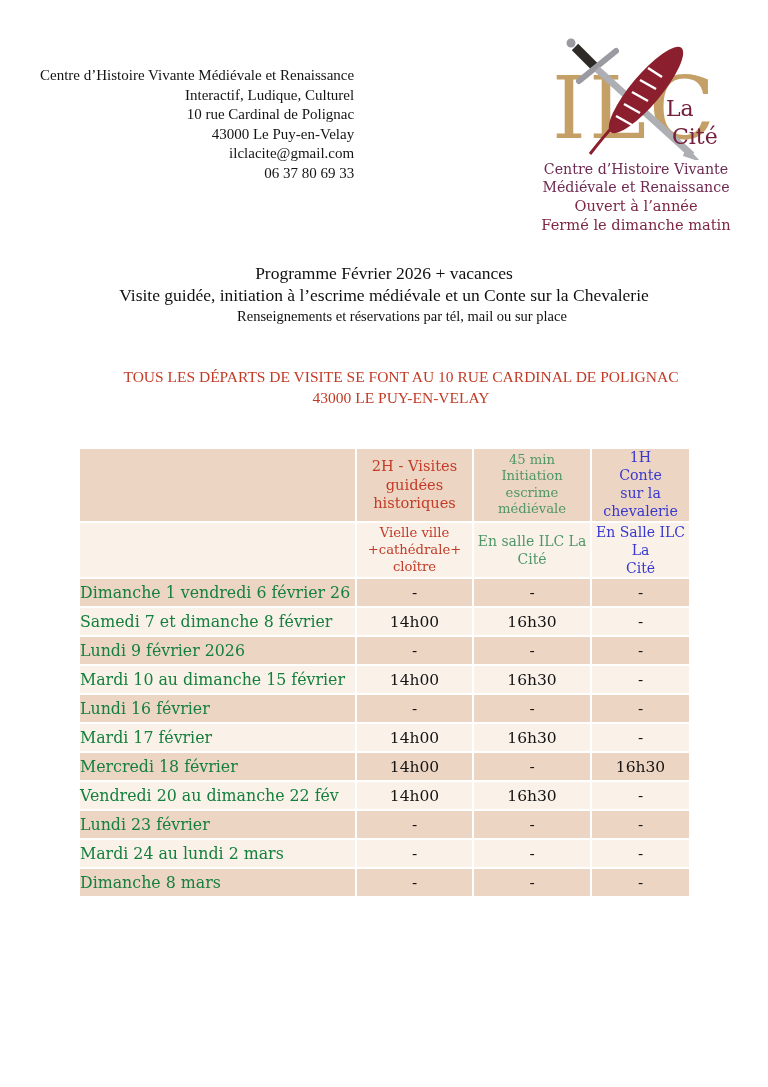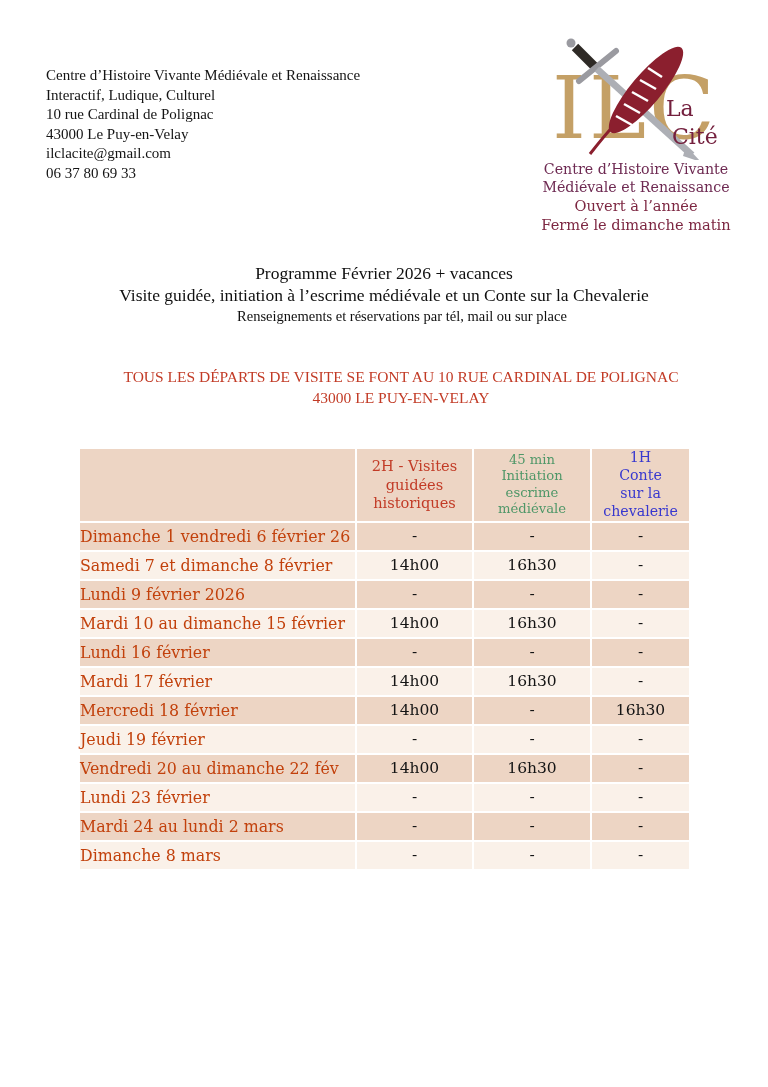--- a/index.html
+++ b/index.html
@@ -13,22 +13,22 @@
     background:#ffffff;
     position:relative;
     font-family:"Liberation Serif",serif;
     color:#111;
     overflow:hidden;
   }
   .page{position:absolute;inset:0;}
 
   
   .contact{
-    position:absolute;left:46px;top:66px;
-    font-size:15px;line-height:19.5px;color:#141414;
+    position:absolute;left:40px;top:66px;
+    font-size:15px;line-height:19.5px;color:#141414;text-align:right;
   }
 
   
   .logo{
     position:absolute;left:516px;top:28px;width:240px;
     text-align:center;
   }
   .logo svg{display:block;margin:0 auto;}
   .logo-sub{
     font-family:"DejaVu Serif",serif;
@@ -64,21 +64,21 @@
     padding:0;
   }
   tr.head-row td{height:61px;background:var(--row-dark);}
   tr.loc-row td{height:46px;background:var(--row-light);}
   tbody tr td{height:29px;}
   tbody tr:nth-child(odd) td{background:var(--row-dark);}
   tbody tr:nth-child(even) td{background:var(--row-light);}
 
   td.datecell{
     text-align:left;padding-left:6px;
-    font-size:15.8px;color:#c2410c;white-space:nowrap;
+    font-size:15.8px;color:#15803d;white-space:nowrap;
   }
   td.valcell{
     text-align:center;font-size:15.5px;color:#141414;
   }
   td.coltitle{
     text-align:center;white-space:pre-line;
     font-size:14.6px;line-height:1.26;
   }
   td.coltitle[data-col="1"]{font-size:13.2px;}
   td.coltitle[data-col="2"]{font-size:14.2px;}
@@ -161,20 +161,30 @@
 guidées
 historiques</td>
         <td class="coltitle" data-col="1" style="color: rgb(79, 151, 104); margin-top: 8px;">45 min
 Initiation
 escrime
 médiévale</td>
         <td class="coltitle" data-col="2" style="color: rgb(56, 56, 207);">1H
 Conte
 sur la chevalerie</td>
       </tr>
+      <tr class="loc-row">
+        <td class="datecell"></td>
+        <td class="colloc" data-col="0" style="color: rgb(194, 59, 38);">Vielle ville
++cathédrale+
+cloître</td>
+        <td class="colloc" data-col="1" style="color: rgb(79, 151, 104);">En salle ILC La
+Cité</td>
+        <td class="colloc" data-col="2" style="color: rgb(56, 56, 207);">En Salle ILC La
+Cité</td>
+      </tr>
     </thead>
     <tbody>
       <tr>
         <td class="datecell">Dimanche 1 vendredi 6 février 26</td>
         <td class="valcell">-</td>
         <td class="valcell">-</td>
         <td class="valcell">-</td>
       </tr>
       <tr>
         <td class="datecell">Samedi 7 et dimanche 8 février</td>
@@ -206,26 +216,20 @@
         <td class="valcell">16h30</td>
         <td class="valcell">-</td>
       </tr>
       <tr>
         <td class="datecell">Mercredi 18 février</td>
         <td class="valcell">14h00</td>
         <td class="valcell">-</td>
         <td class="valcell">16h30</td>
       </tr>
       <tr>
-        <td class="datecell">Jeudi 19 février</td>
-        <td class="valcell">-</td>
-        <td class="valcell">-</td>
-        <td class="valcell">-</td>
-      </tr>
-      <tr>
         <td class="datecell">Vendredi 20 au dimanche 22 fév</td>
         <td class="valcell">14h00</td>
         <td class="valcell">16h30</td>
         <td class="valcell">-</td>
       </tr>
       <tr>
         <td class="datecell">Lundi 23 février</td>
         <td class="valcell">-</td>
         <td class="valcell">-</td>
         <td class="valcell">-</td>

